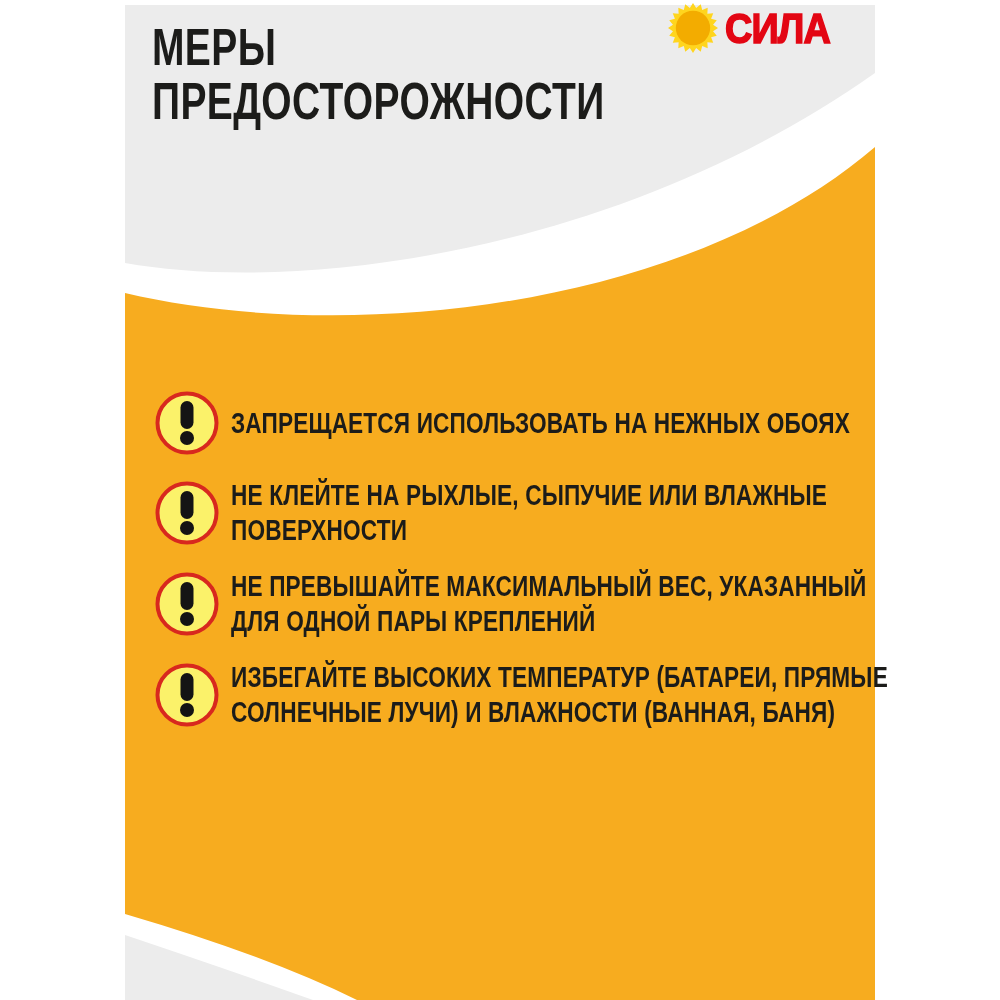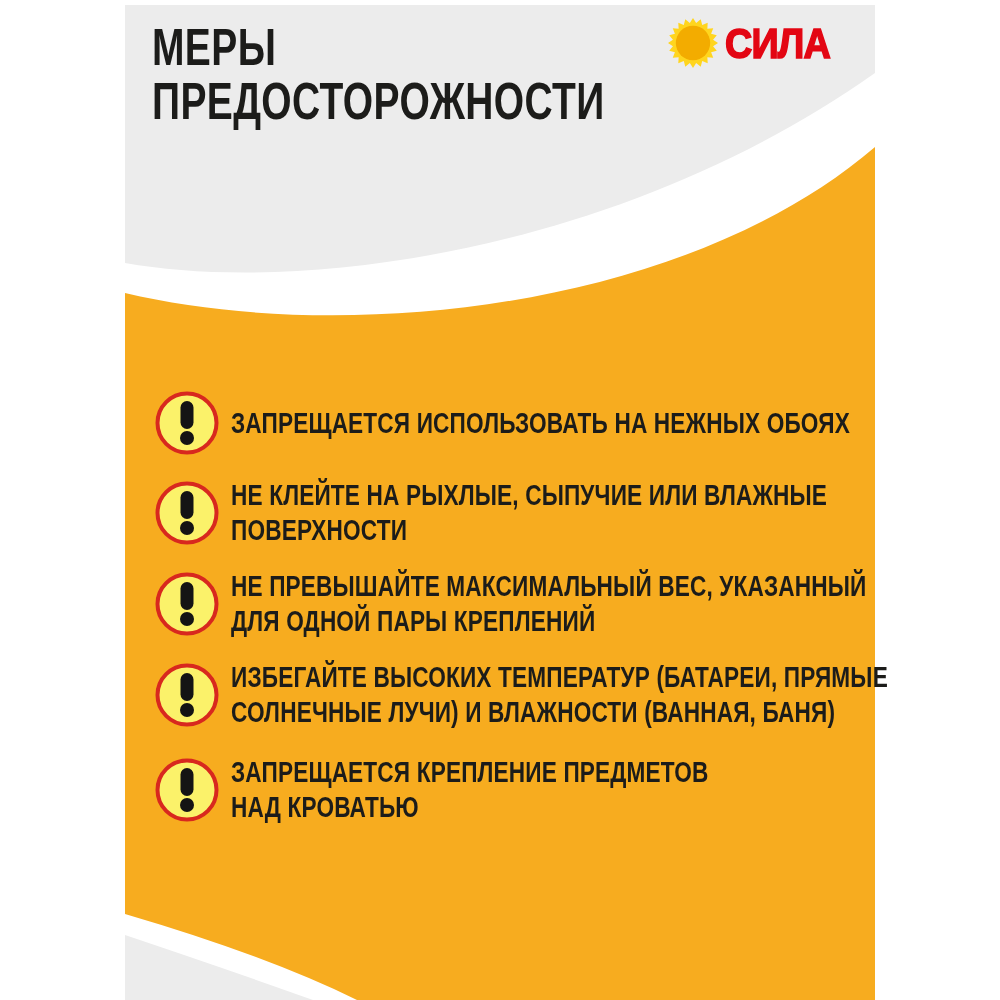--- a/index.html
+++ b/index.html
@@ -15,21 +15,21 @@
   .bg .orange-shape { fill:var(--orange,#f7ac1f); }
 
   .title {
     position:absolute; left:27px; top:20px; margin:0;
     font-size:52px; line-height:54px; font-weight:bold;
     color:var(--text-black,#1c1c1a);
     transform:scaleX(0.75); transform-origin:left top;
     white-space:nowrap; letter-spacing:0.5px;
   }
 
-  .logo { position:absolute; left:543px; top:18px; display:flex; align-items:flex-end; gap:7px; }
+  .logo { position:absolute; left:543px; top:3px; display:flex; align-items:flex-end; gap:7px; }
   .sun-wrap { width:50px; height:50px; display:block; }
   .sun-teeth { fill:var(--sun-yellow,#ffd51e); }
   .sun-disc  { fill:var(--sun-amber,#f3ac00); }
   .brand {
     font-size:43px; line-height:50px; font-weight:bold;
     color:var(--brand-red,#e30613);
     -webkit-text-stroke:1.6px var(--brand-red,#e30613);
     letter-spacing:-1px;
     transform:scaleX(0.88); transform-origin:left center;
     white-space:nowrap;
@@ -115,26 +115,15 @@
         <circle class="ring" cx="32" cy="32" r="29.5"></circle>
         <rect class="mark" x="25.5" y="10" width="13" height="28" rx="6.5"></rect>
         <circle class="mark" cx="32" cy="47" r="7"></circle>
       </svg>
       <div class="warn-text">
         <div>ИЗБЕГАЙТЕ ВЫСОКИХ ТЕМПЕРАТУР (БАТАРЕИ, ПРЯМЫЕ</div>
         <div>СОЛНЕЧНЫЕ ЛУЧИ) И ВЛАЖНОСТИ (ВАННАЯ, БАНЯ)</div>
       </div>
     </div>
 
-    <div class="warning-row row-5">
-      <svg class="warn-icon" viewBox="0 0 64 64" aria-hidden="true">
-        <circle class="ring" cx="32" cy="32" r="29.5"></circle>
-        <rect class="mark" x="25.5" y="10" width="13" height="28" rx="6.5"></rect>
-        <circle class="mark" cx="32" cy="47" r="7"></circle>
-      </svg>
-      <div class="warn-text">
-        <div>ЗАПРЕЩАЕТСЯ КРЕПЛЕНИЕ ПРЕДМЕТОВ</div>
-        <div>НАД КРОВАТЬЮ</div>
-      </div>
-    </div>
 
   </div>
 </div>
 
 </body></html>

